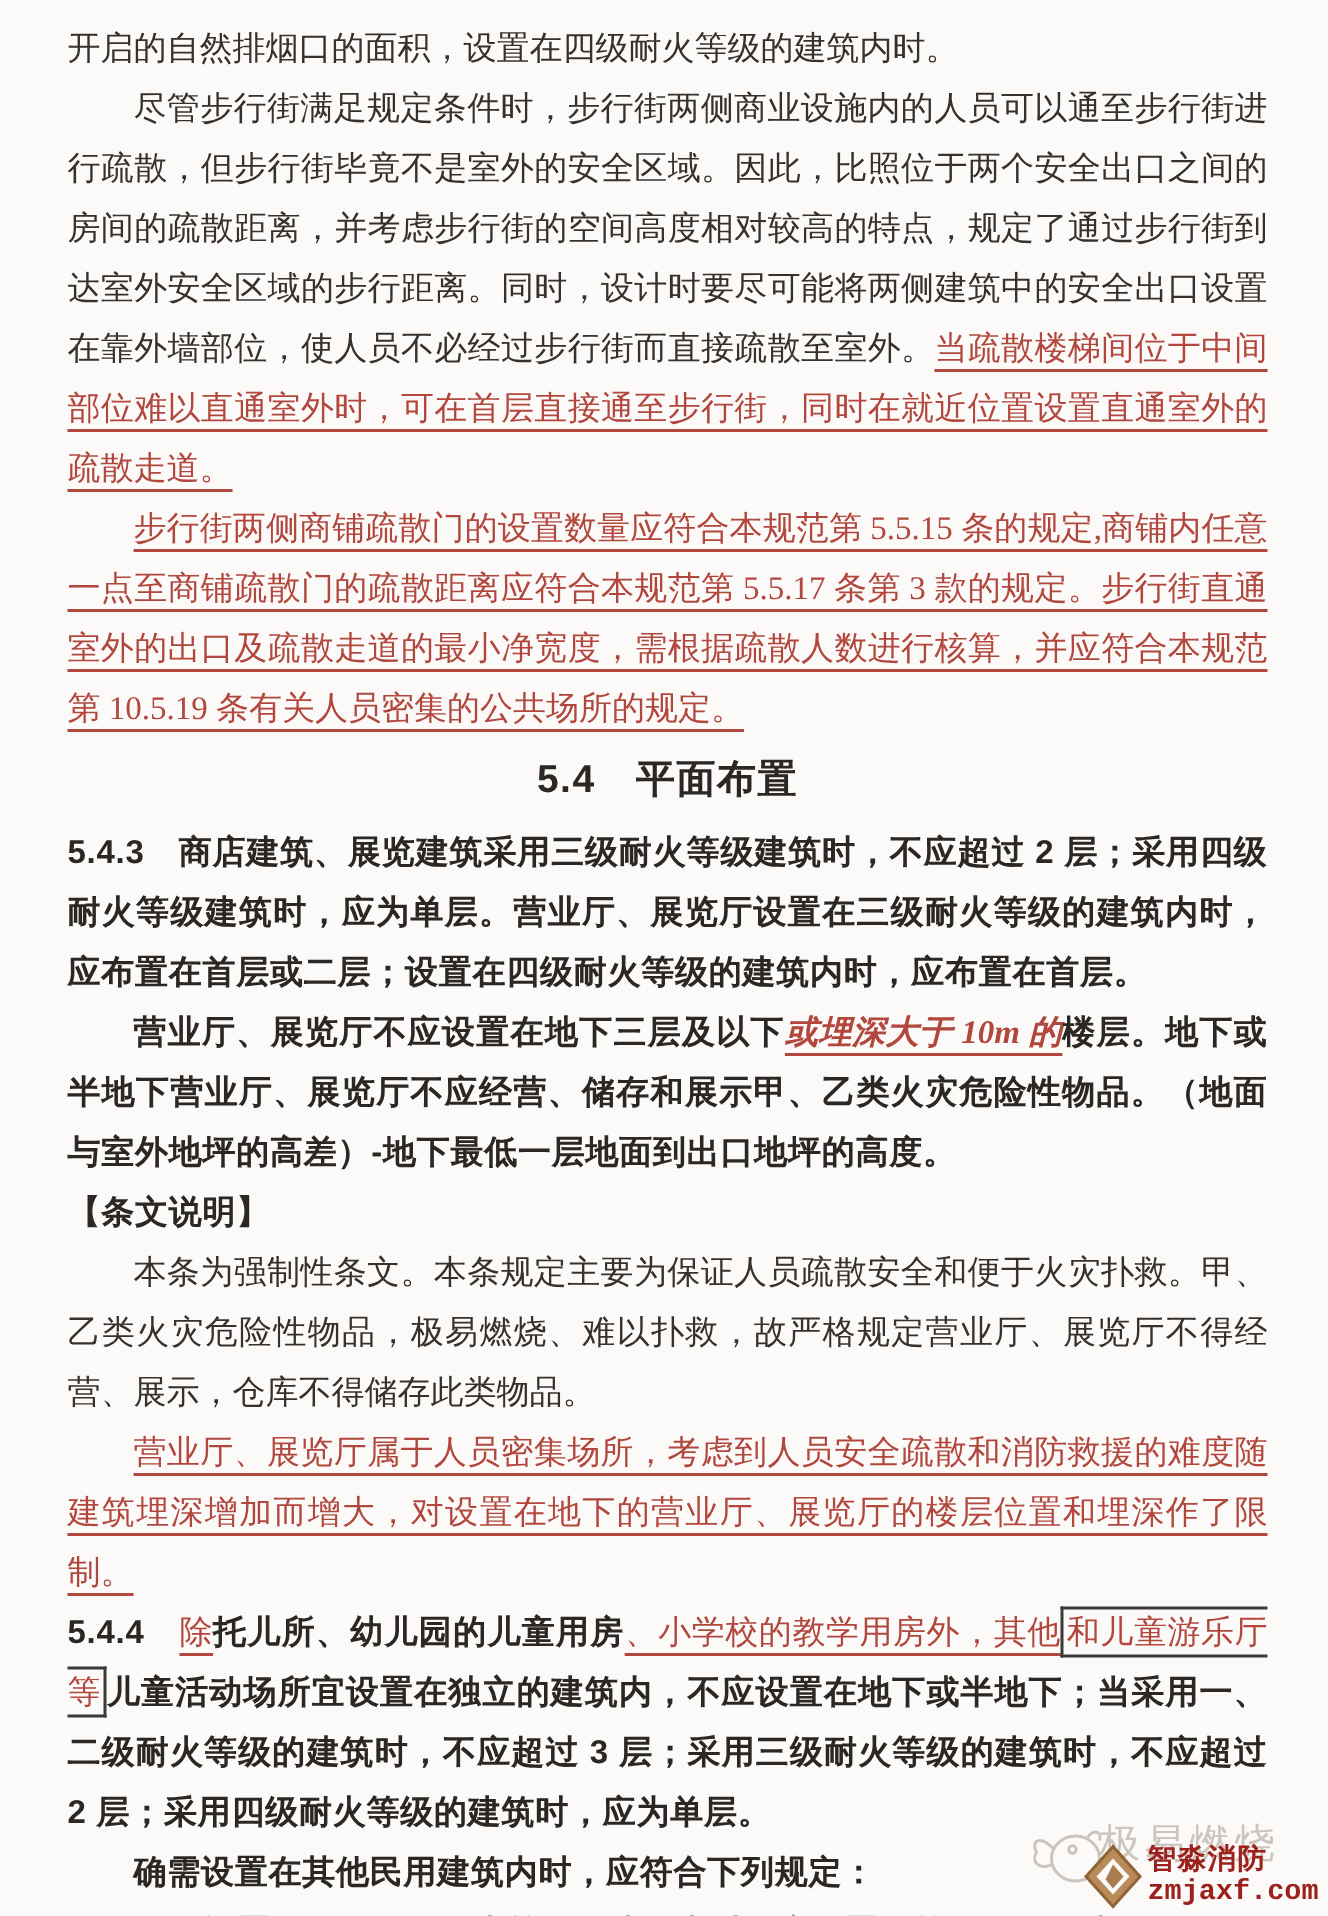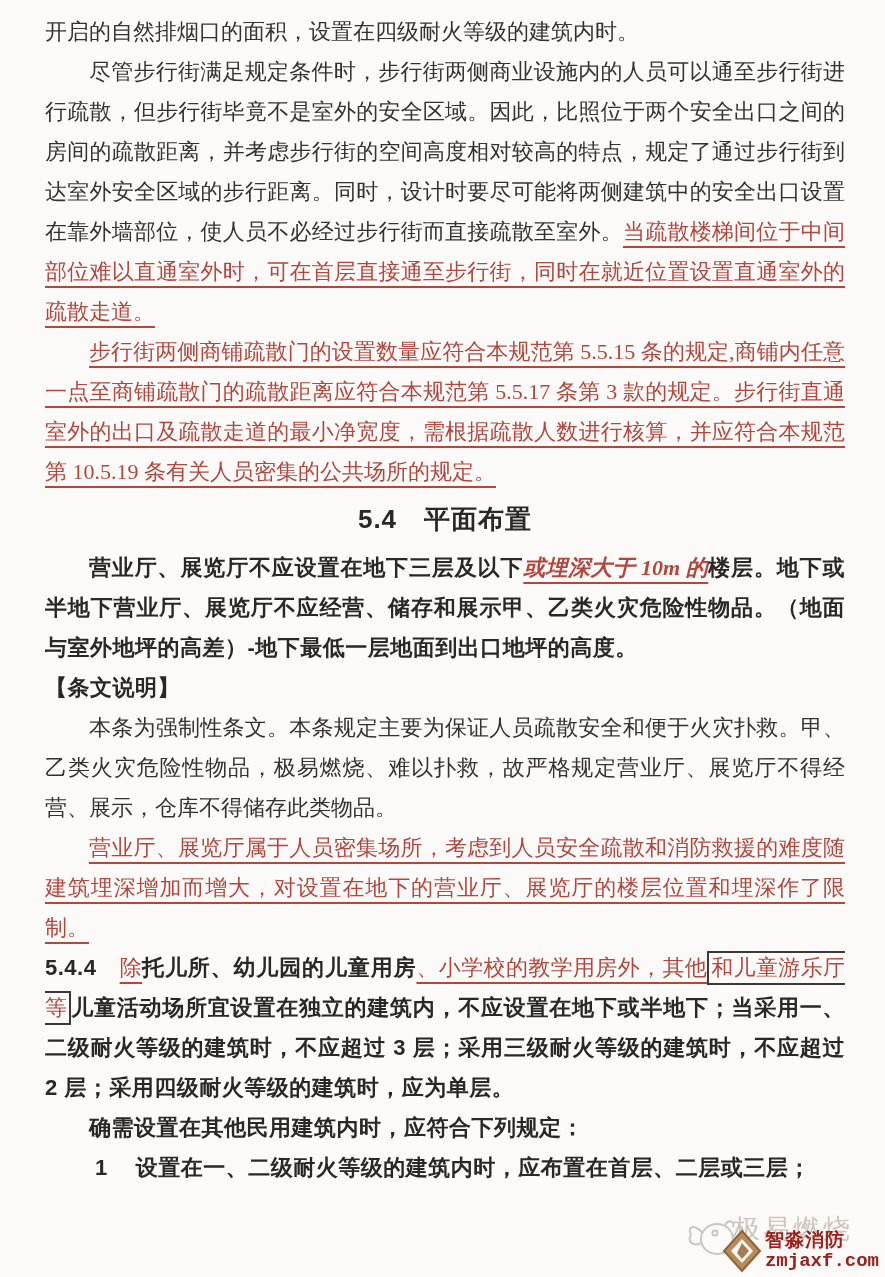--- a/index.html
+++ b/index.html
@@ -82,20 +82,21 @@
 </style>
 </head>
 <body>
 
 <div class="page">
   <div>
       <div class="para"><span class="run-n">开启的自然排烟口的面积，设置在四级耐火等级的建筑内时。</span></div>
       <div class="para indent"><span class="run-n">尽管步行街满足规定条件时，步行街两侧商业设施内的人员可以通至步行街进行疏散，但步行街毕竟不是室外的安全区域。因此，比照位于两个安全出口之间的房间的疏散距离，并考虑步行街的空间高度相对较高的特点，规定了通过步行街到达室外安全区域的步行距离。同时，设计时要尽可能将两侧建筑中的安全出口设置在靠外墙部位，使人员不必经过步行街而直接疏散至室外。</span><span class="run-ru">当疏散楼梯间位于中间部位难以直通室外时，可在首层直接通至步行街，同时在就近位置设置直通室外的疏散走道。</span></div>
       <div class="para indent"><span class="run-ru">步行街两侧商铺疏散门的设置数量应符合本规范第 5.5.15 条的规定,商铺内任意一点至商铺疏散门的疏散距离应符合本规范第 5.5.17 条第 3 款的规定。步行街直通室外的出口及疏散走道的最小净宽度，需根据疏散人数进行核算，并应符合本规范第 10.5.19 条有关人员密集的公共场所的规定。</span></div>
       <div class="heading">5.4　平面布置</div>
+      <div class="para clause"><span class="run-b">5.4.3　商店建筑、展览建筑采用三级耐火等级建筑时，不应超过 2 层；采用四级耐火等级建筑时，应为单层。营业厅、展览厅设置在三级耐火等级的建筑内时，应布置在首层或二层；设置在四级耐火等级的建筑内时，应布置在首层。</span></div>
       <div class="para clause indent"><span class="run-b">营业厅、展览厅不应设置在地下三层及以下</span><span class="run-bru">或埋深大于 10m 的</span><span class="run-b">楼层。地下或半地下营业厅、展览厅不应经营、储存和展示甲、乙类火灾危险性物品。（地面与室外地坪的高差）-地下最低一层地面到出口地坪的高度。</span></div>
       <div class="para clause"><span class="run-b">【条文说明】</span></div>
       <div class="para indent"><span class="run-n">本条为强制性条文。本条规定主要为保证人员疏散安全和便于火灾扑救。甲、乙类火灾危险性物品，极易燃烧、难以扑救，故严格规定营业厅、展览厅不得经营、展示，仓库不得储存此类物品。</span></div>
       <div class="para indent"><span class="run-ru">营业厅、展览厅属于人员密集场所，考虑到人员安全疏散和消防救援的难度随建筑埋深增加而增大，对设置在地下的营业厅、展览厅的楼层位置和埋深作了限制。</span></div>
       <div class="para clause"><span class="run-b">5.4.4　</span><span class="run-ru">除</span><span class="run-b">托儿所、幼儿园的儿童用房</span><span class="run-ru">、小学校的教学用房外，其他</span><span class="run-box">和儿童游乐厅等</span><span class="run-b">儿童活动场所宜设置在独立的建筑内，不应设置在地下或半地下；当采用一、二级耐火等级的建筑时，不应超过 3 层；采用三级耐火等级的建筑时，不应超过 2 层；采用四级耐火等级的建筑时，应为单层。</span></div>
       <div class="para clause indent"><span class="run-b">确需设置在其他民用建筑内时，应符合下列规定：</span></div>
       <div class="para clause list"><span class="num">1</span><span class="run-b">设置在一、二级耐火等级的建筑内时，应布置在首层、二层或三层；</span></div>
     </div>
 </div>
 

